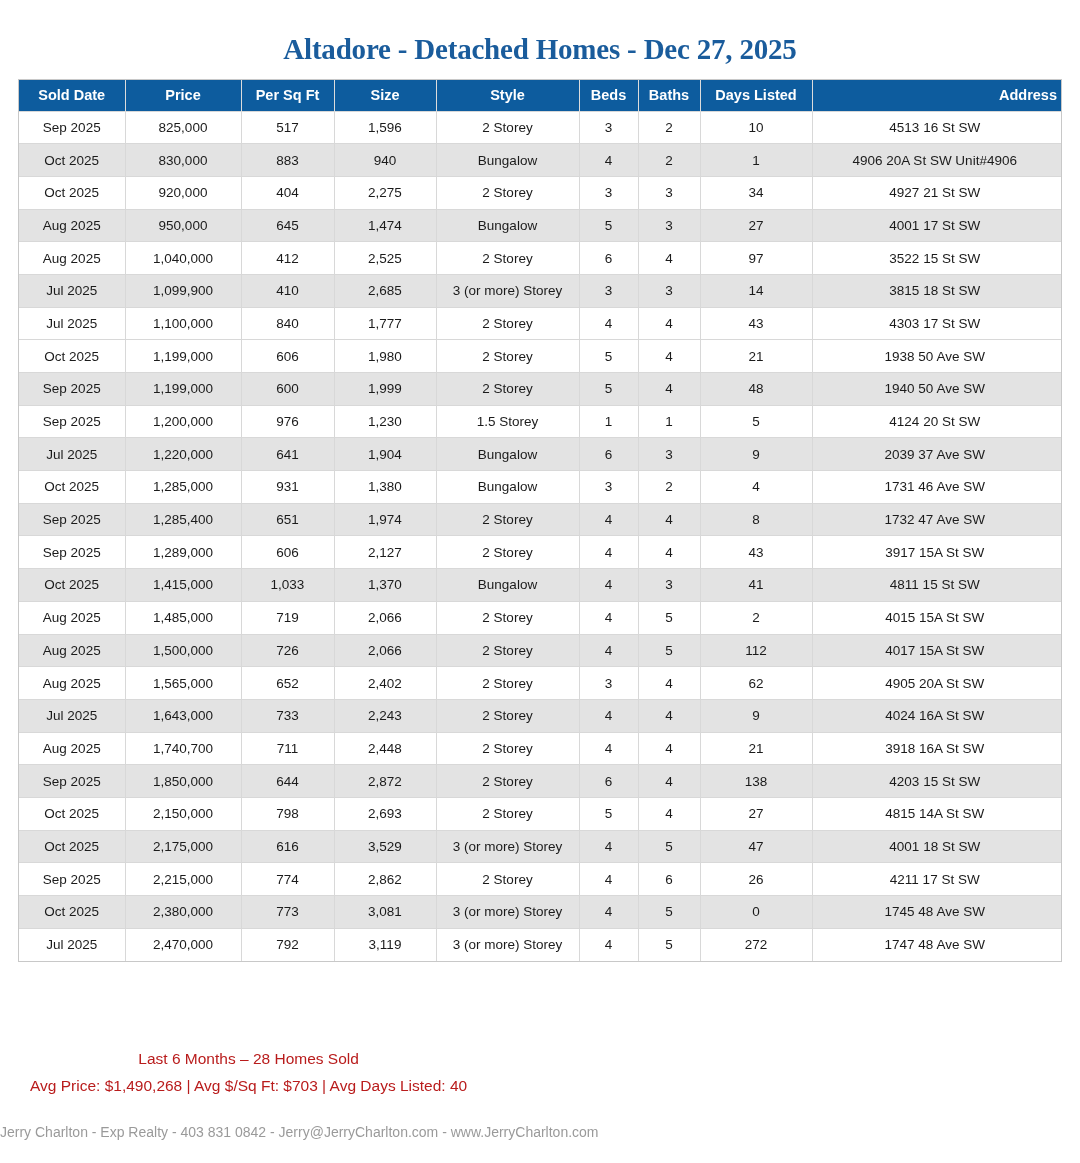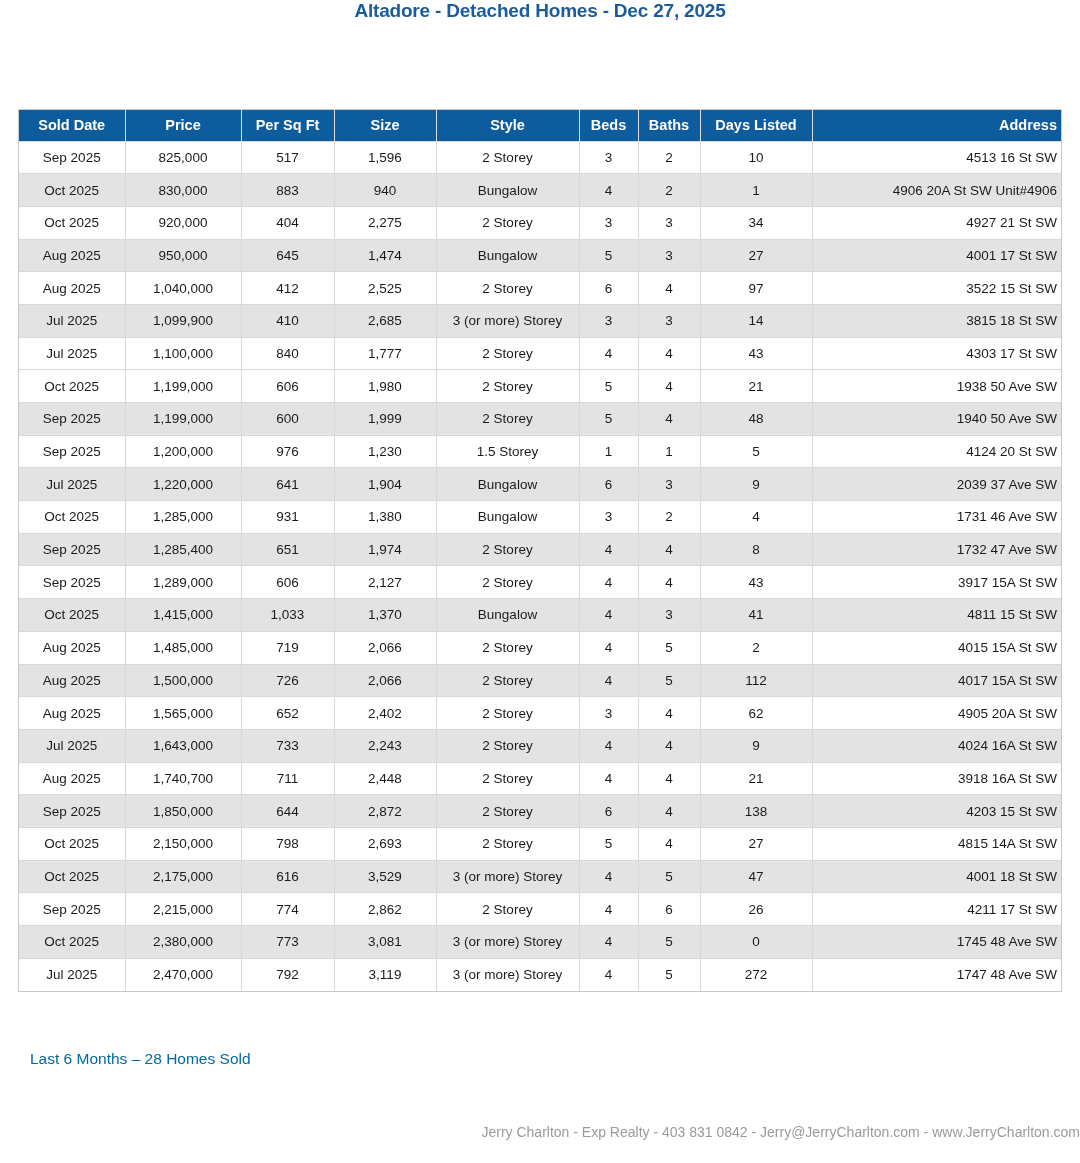--- a/index.html
+++ b/index.html
@@ -17,36 +17,36 @@
   .page {
     position: relative;
     width: 1080px;
     height: 1163px;
     box-sizing: border-box;
   }
 
   .page-title {
     text-align: center;
     color: #1a5c9c;
-    font-size: 19px;
+    font-size: 29px;
     font-weight: bold;
     letter-spacing: -0.2px;
-    padding-top: 0;
+    padding-top: 32px;
     line-height: 1.2;
+    font-family: Liberation Serif, serif;
   }
 
   .table-wrap {
     position: absolute;
     left: 18px;
     top: 79px;
     width: 1044px;
     border: 1px solid #c8c8c8;
     box-sizing: border-box;
     background: #d946ef;
-    margin-top: 30px;
   }
 
   table.sales {
     width: 100%;
     border-collapse: collapse;
     table-layout: fixed;
     font-size: 13.5px;
     color: #1b1b1b;
   }
 
@@ -77,21 +77,21 @@
     border-right: 1px solid #d8d8d8;
     box-sizing: border-box;
     text-align: center;
     white-space: nowrap;
     overflow: hidden;
   }
   table.sales tbody td:last-child {
     border-right: none;
   }
   table.sales tbody td.left {
-    text-align: right;
+    text-align: center;
     padding-left: 0;
   }
   table.sales tbody tr.odd td {
     background: #ffffff;
   }
   table.sales tbody tr.even td {
     background: #e3e3e3;
   }
 
   
@@ -102,32 +102,32 @@
   .c-style   { width: 143px; }
   .c-beds    { width: 59px; }
   .c-baths   { width: 62px; }
   .c-days    { width: 112px; }
   .c-address { width: auto; }
 
   .summary {
     position: absolute;
     left: 30px;
     top: 1045px;
-    color: #0369a1;
+    color: #b91c1c;
     font-size: 15.5px;
     line-height: 27px;
     text-align: center;
   }
 
   .footer {
     position: absolute;
     left: 0;
     right: 0;
     top: 1124px;
-    text-align: right;
+    text-align: left;
     color: #9a9a9a;
     font-size: 14px;
   }
 </style>
 </head>
 <body>
 
 <div class="page">
 
   <div class="page-title">Altadore - Detached Homes - Dec 27, 2025</div>
@@ -444,17 +444,18 @@
             <td>5</td>
             <td>272</td>
             <td class="left">1747 48 Ave SW</td>
           </tr>
         </tbody>
     </table>
   </div>
 
   <div class="summary">
     <div>Last 6 Months – 28 Homes Sold</div>
+    <div>Avg Price: $1,490,268 | Avg $/Sq Ft: $703 | Avg Days Listed: 40</div>
   </div>
 
   <div class="footer">Jerry Charlton - Exp Realty - 403 831 0842 - Jerry@JerryCharlton.com - www.JerryCharlton.com</div>
 
 </div>
 
 </body></html>

